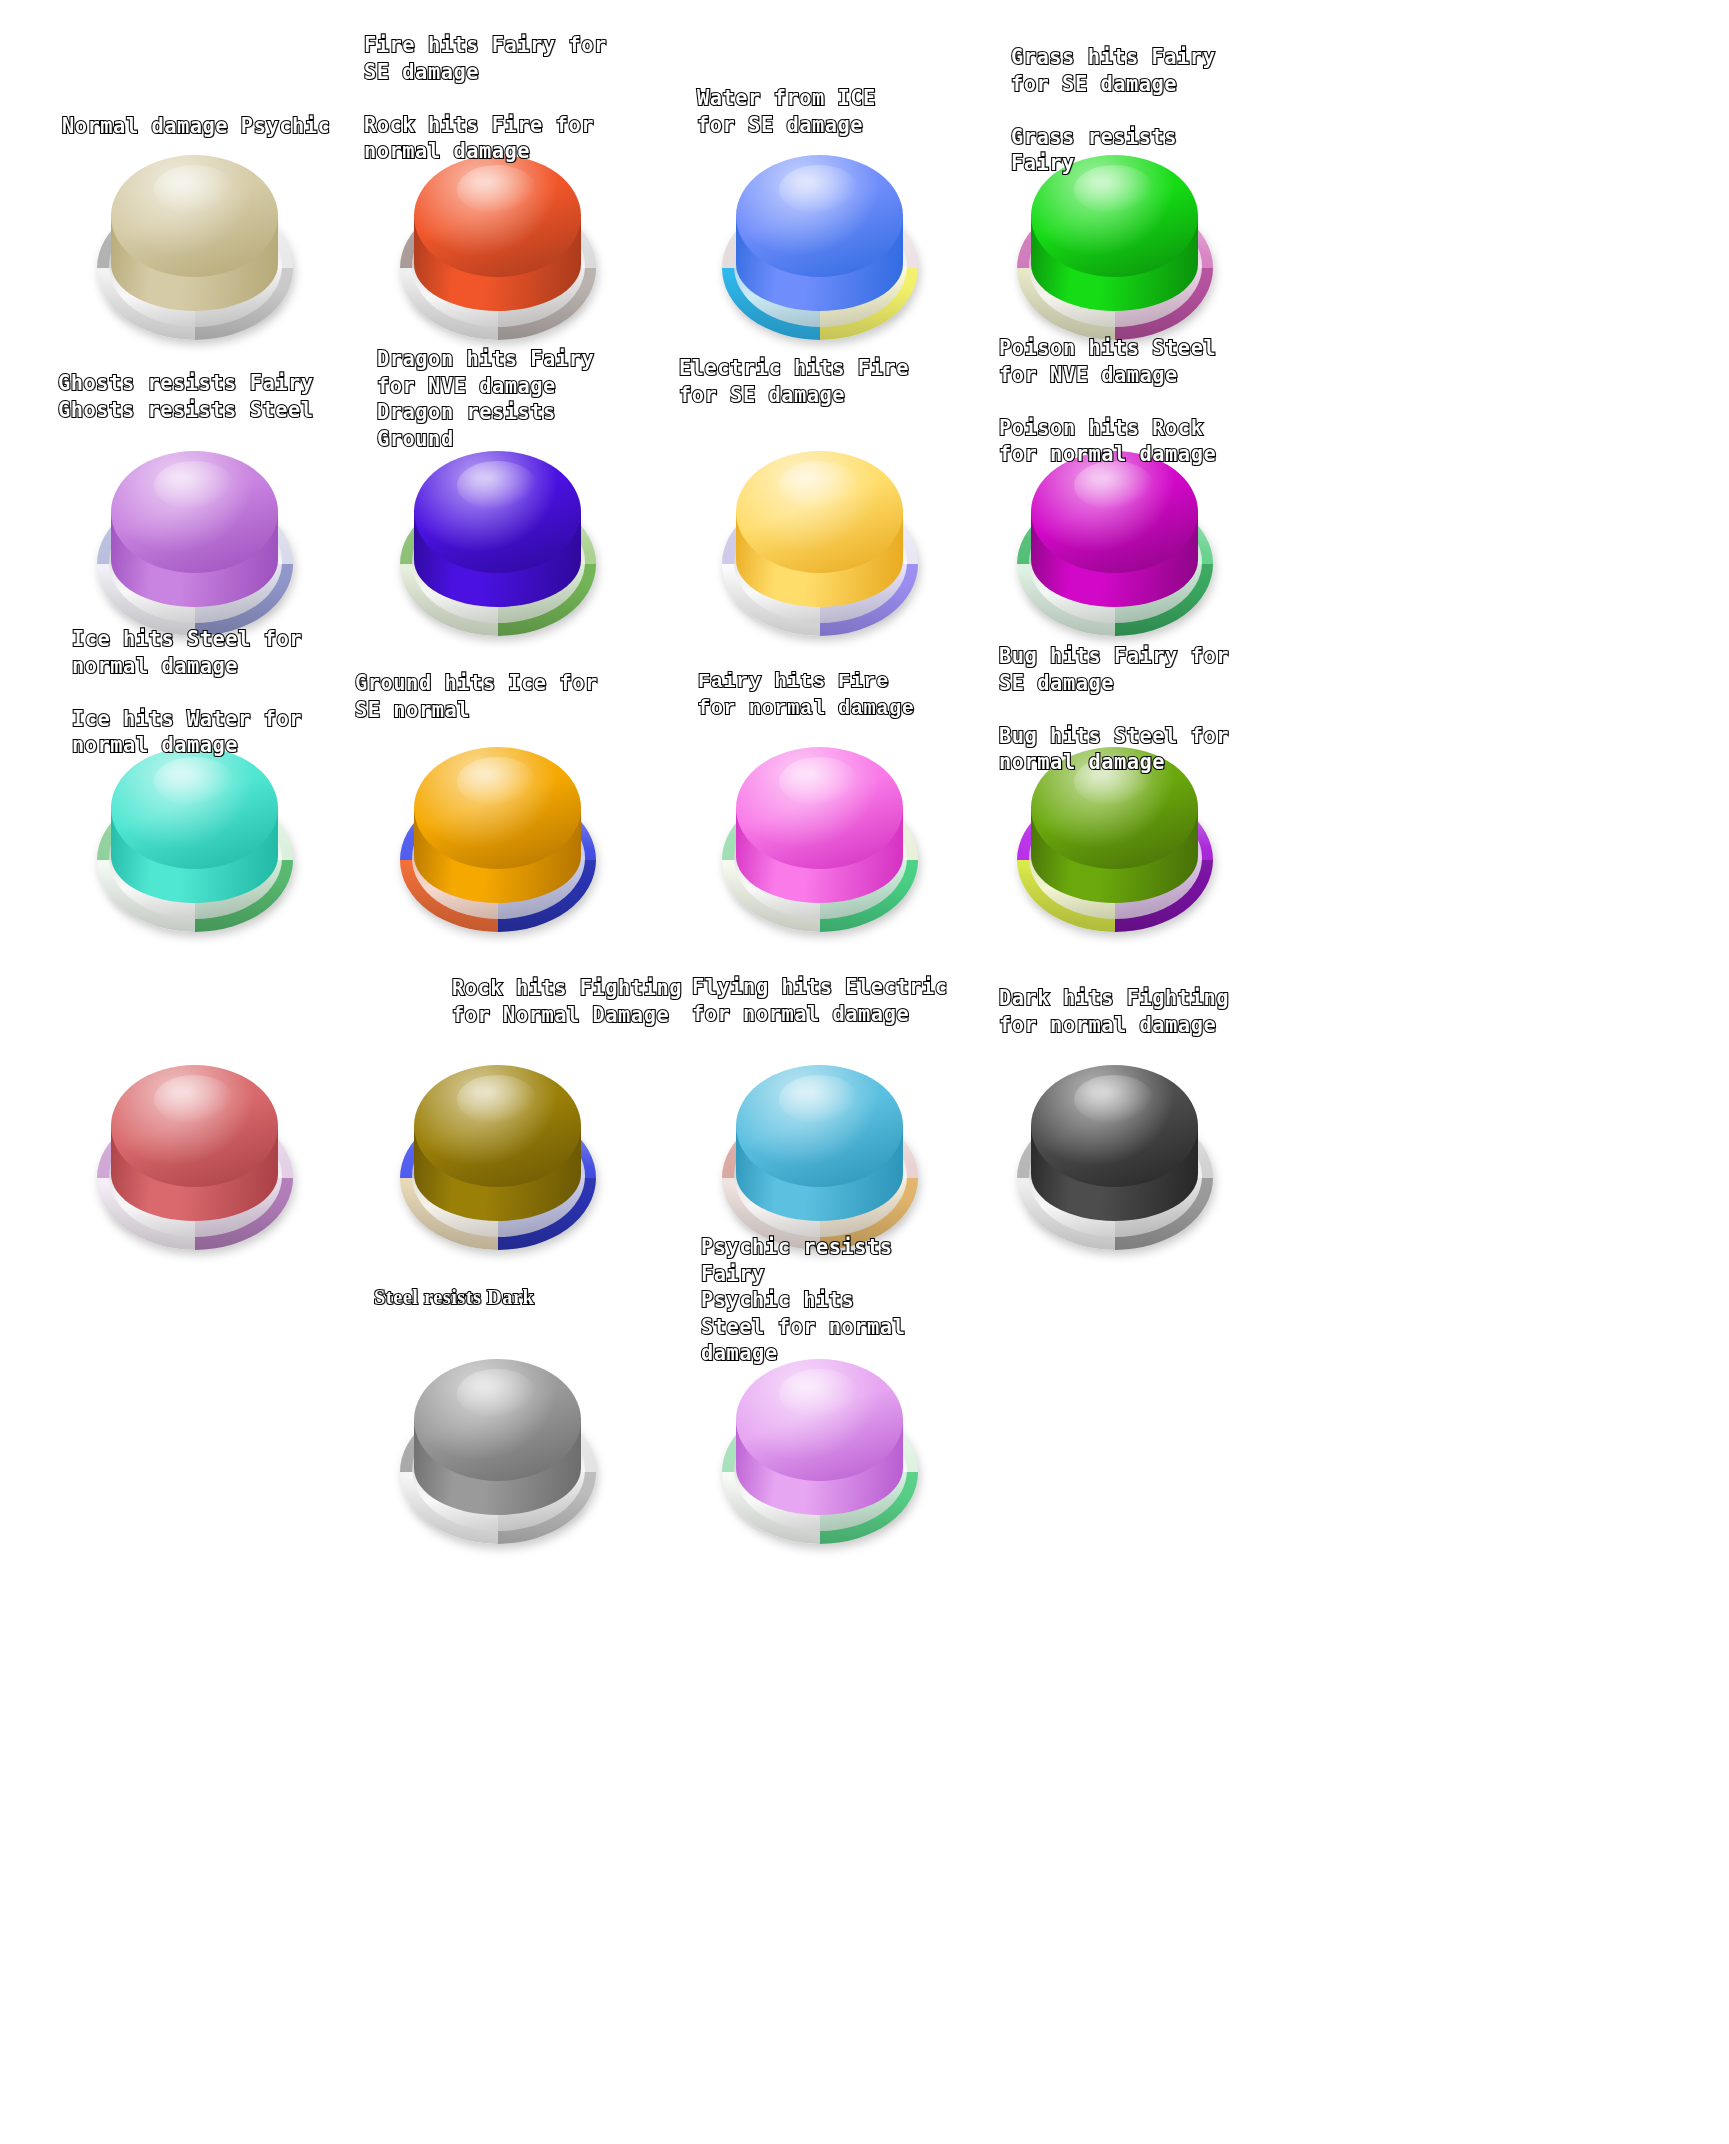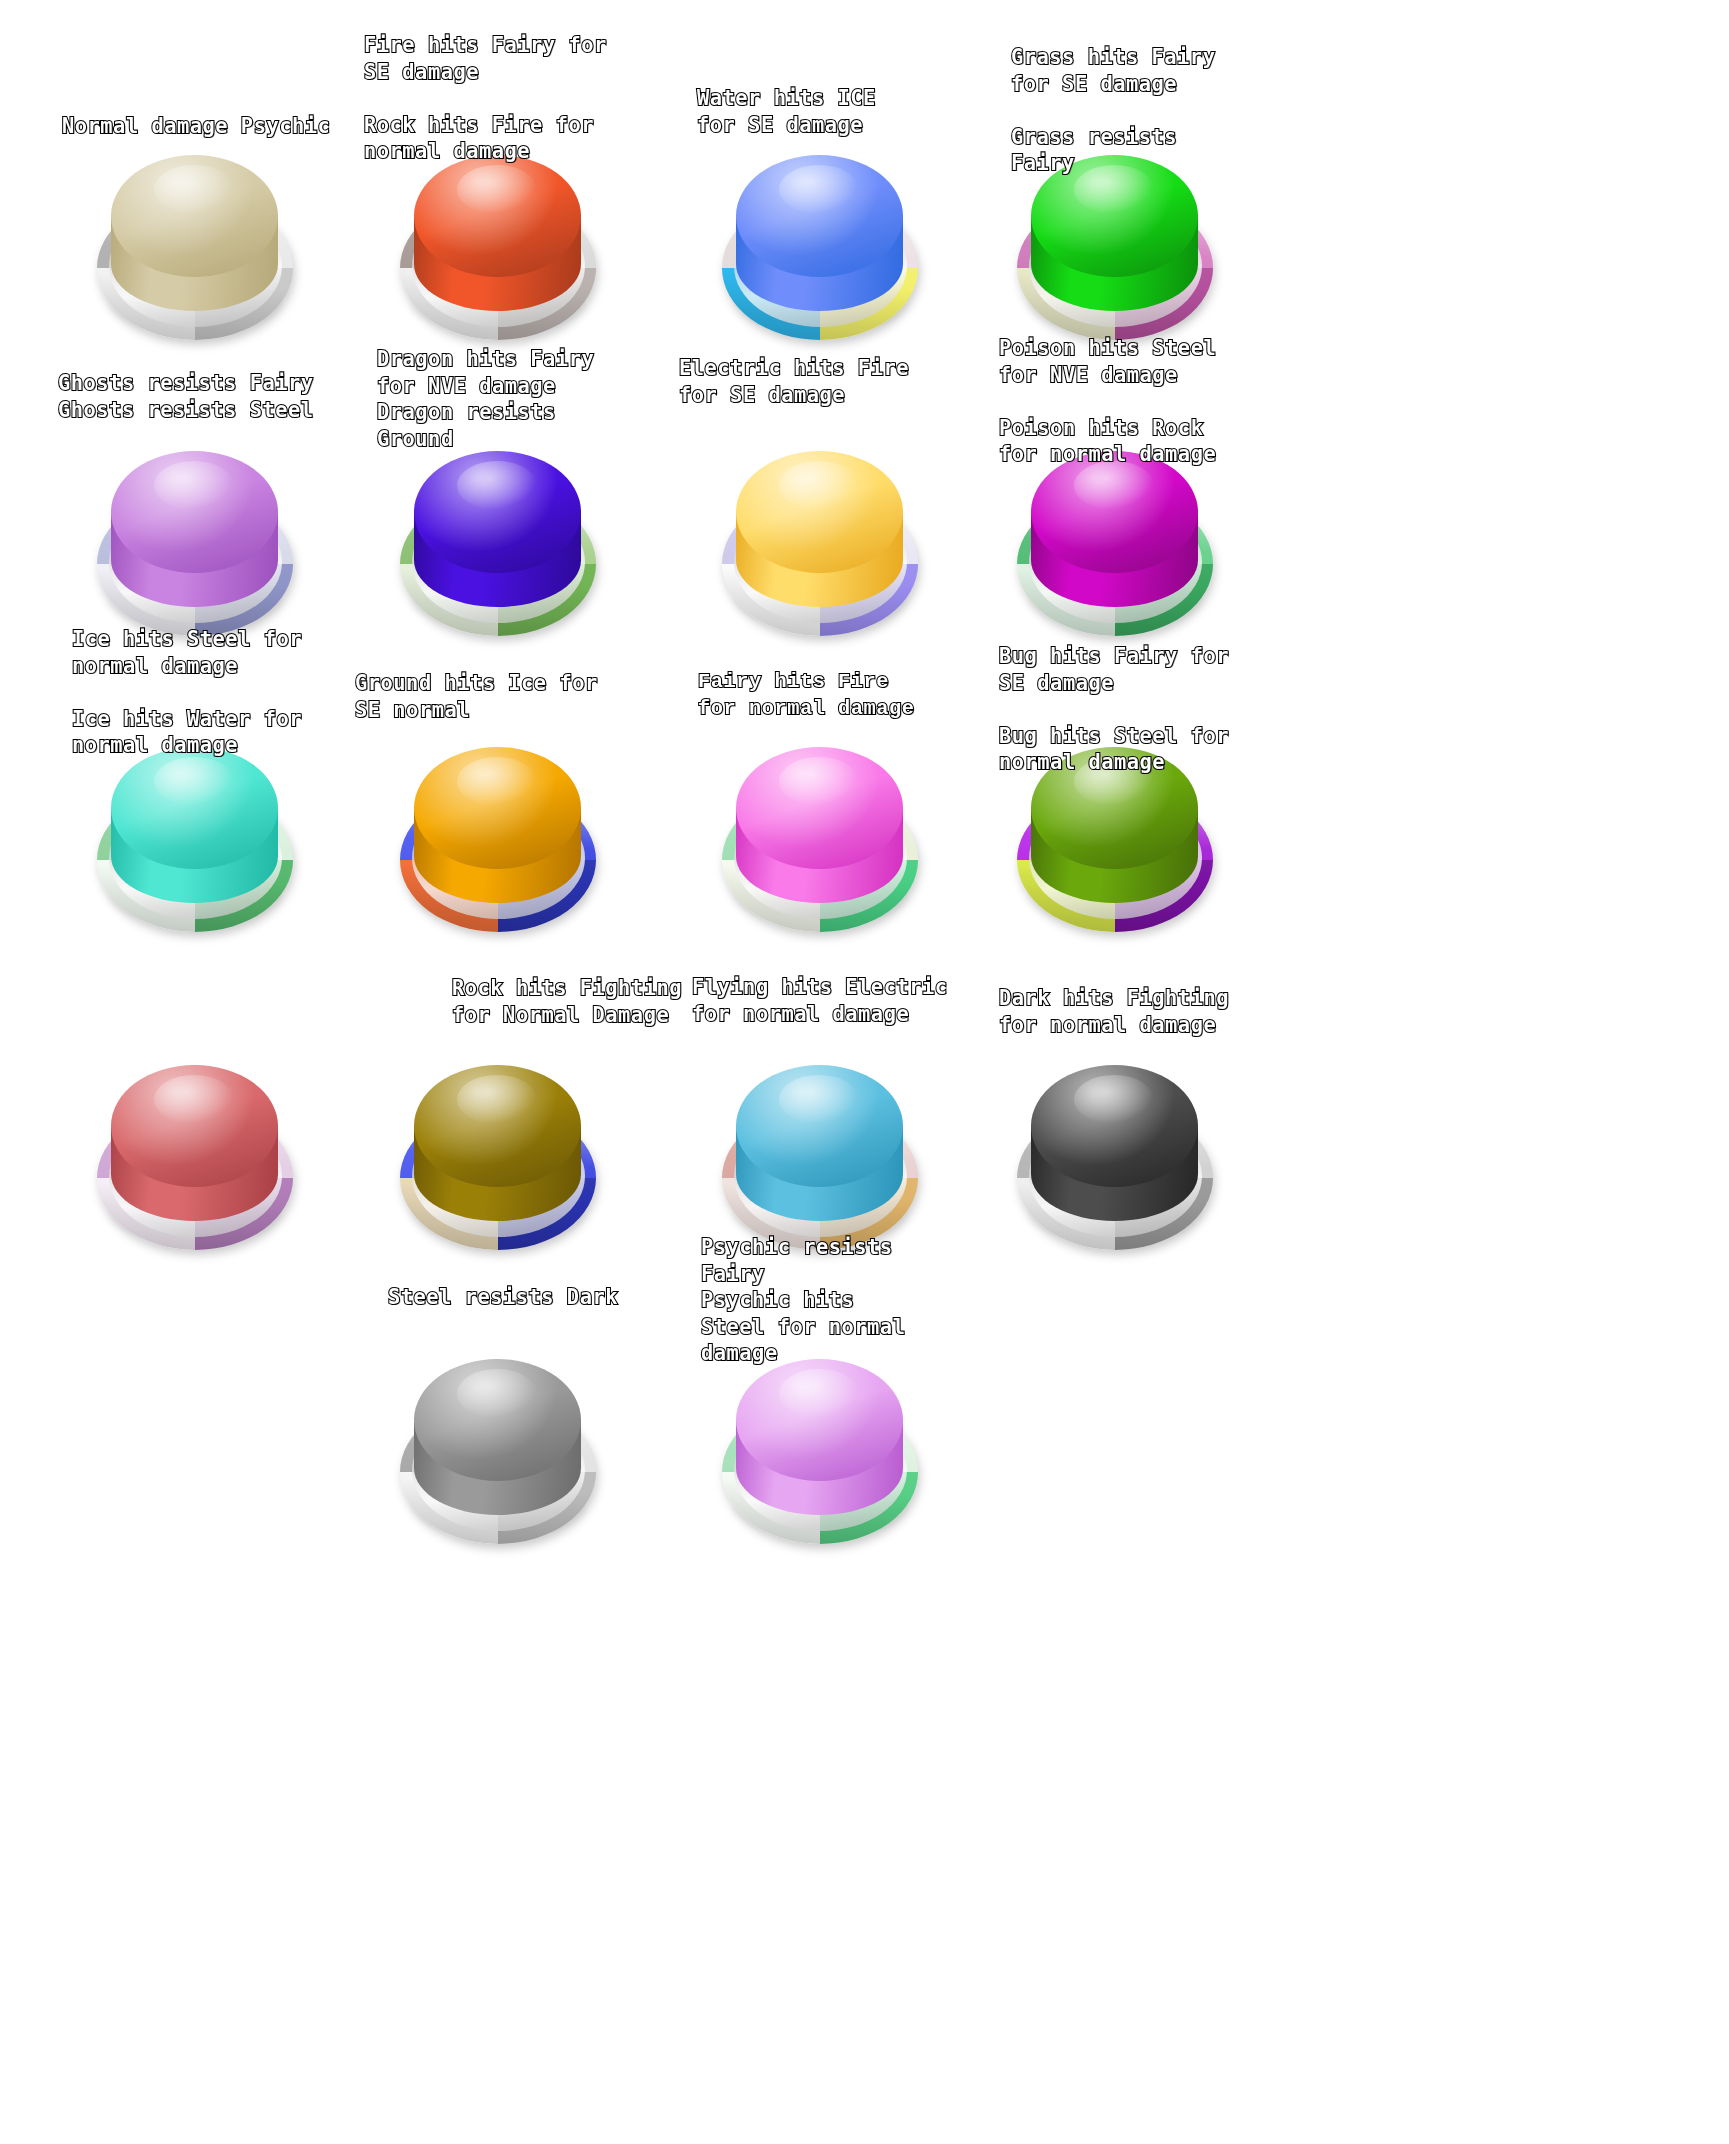--- a/index.html
+++ b/index.html
@@ -401,21 +401,21 @@
       <div class="btn-top" style="background: radial-gradient(at 38% 22%, rgba(255, 255, 255, 0.6) 0%, rgba(255, 255, 255, 0) 55%), linear-gradient(160deg, rgb(231, 166, 242) 0%, rgb(231, 166, 242) 45%, rgb(183, 90, 208) 100%);">
         <div class="btn-gloss"></div>
       </div>
     </div>
     <div class="label center" style="left: 62px; top: 113px;">Normal damage Psychic</div>
     <div class="label center" style="left: 364px; top: 32px;">Fire hits Fairy for
 SE damage
 
 Rock hits Fire for
 normal damage</div>
-    <div class="label center" style="left: 697px; top: 85px;">Water hits ICE
+    <div class="label center" style="left: 697px; top: 85px;">Water from ICE
 for SE damage</div>
     <div class="label center" style="left: 1011px; top: 44px;">Grass hits Fairy
 for SE damage
 
 Grass resists
 Fairy</div>
     <div class="label center" style="left: 58px; top: 370px;">Ghosts resists Fairy
 Ghosts resists Steel</div>
     <div class="label center" style="left: 377px; top: 346px;">Dragon hits Fairy
 for NVE damage
@@ -441,20 +441,20 @@
 SE damage
 
 Bug hits Steel for
 normal damage</div>
     <div class="label center" style="left: 452px; top: 975px;">Rock hits Fighting
 for Normal Damage</div>
     <div class="label center" style="left: 692px; top: 974px;">Flying hits Electric
 for normal damage</div>
     <div class="label center" style="left: 999px; top: 985px;">Dark hits Fighting
 for normal damage</div>
-    <div class="label center" style="left: 388px; top: 1284px;">Steel resists Dark</div>
+    <div class="label center" style="left: 374px; top: 1284px; font-family: Liberation Serif, serif;">Steel resists Dark</div>
     <div class="label center" style="left: 701px; top: 1234px;">Psychic resists
 Fairy
 Psychic hits
 Steel for normal
 damage</div>
   </div>
 
 
 </body></html>

